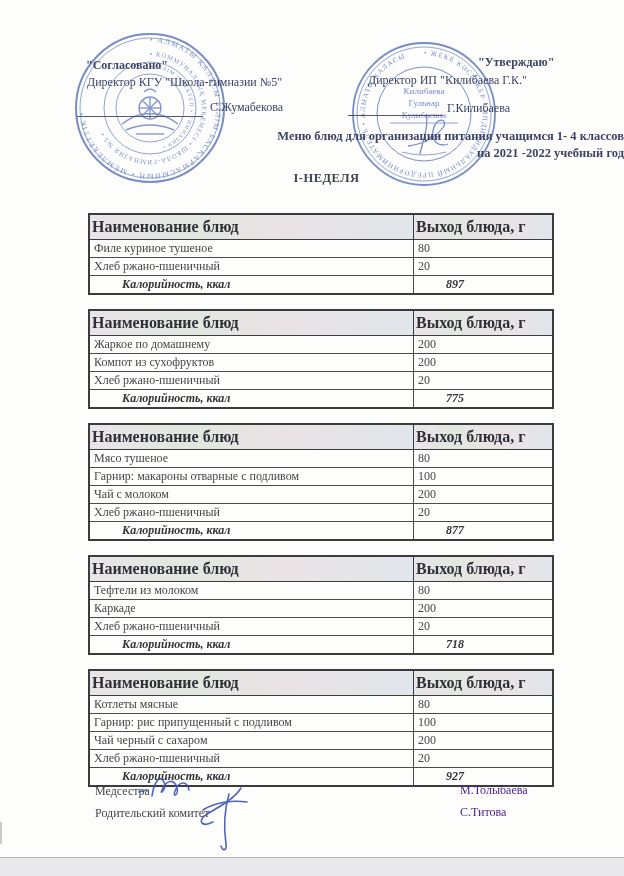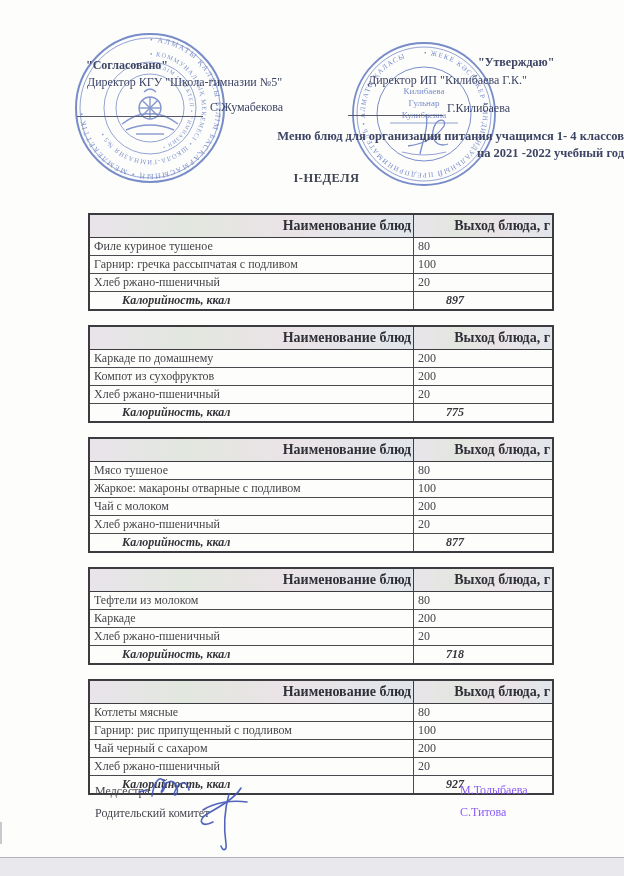--- a/index.html
+++ b/index.html
@@ -27,37 +27,37 @@
 
   .tables-area{left:88px;top:213px;width:466px;z-index:3;}
   table.menu-table{
     width:466px;border-collapse:collapse;table-layout:fixed;
     margin-bottom:14px;
     font-size:12px;color:#46464a;
     border:2px solid #3c3c40;
     background:#fdfdfc;
   }
   table.menu-table th{
-    font-weight:bold;text-align:right;color:#2f3038;
+    font-weight:bold;text-align:left;color:#2f3038;
     background:linear-gradient(90deg,#e9e4ea 0%,#e2e7df 30%,#eae3e6 60%,#e1e6ea 100%);
     border:1px solid #3c3c40;
-    padding:3px 2px;font-size:14px;
+    padding:3px 2px;font-size:16px;
   }
   table.menu-table td{
     border:1px solid #4a4a4e;
     padding:1px 4px;height:15px;
     overflow:hidden;white-space:nowrap;
   }
   td.col-dish{text-align:left;}
   td.col-out{text-align:left;}
   .col-out{width:134px;}
   tr.total-row td{font-weight:bold;font-style:italic;color:#333338;padding-left:32px;}
 
   .footer-label{font-size:12px;color:#46474f;z-index:3;}
-  .footer-name{font-size:12px;color:#8b5cf6;z-index:3;}
+  .footer-name{font-size:12px;color:#4c1d95;z-index:3;}
 
   .scan-bottom{left:0;right:0;top:857px;height:19px;background:#e9e9ed;border-top:1px solid #b3b3ba;z-index:6;}
   .edge-mark{left:0;top:822px;width:2px;height:22px;background:#c9c9cd;z-index:6;}
 
   svg text{font-family:"Liberation Serif","DejaVu Serif",serif;}
 </style>
 </head>
 <body>
 
 <svg class="abs stamp" style="left:66px;top:24px;" width="168" height="168" viewBox="-84 -84 168 168">
@@ -135,43 +135,39 @@
           <th class="col-dish">Наименование блюд</th>
           <th class="col-out">Выход блюда, г</th>
         </tr>
       </thead>
       <tbody>
         <tr>
           <td class="col-dish">Филе куриное тушеное</td>
           <td class="col-out">80</td>
         </tr>
         <tr>
-          <td class="col-dish">Гарнир: гречка рассыпчатая  с подливом</td>
-          <td class="col-out">100</td>
-        </tr>
-        <tr>
           <td class="col-dish">Хлеб ржано-пшеничный</td>
           <td class="col-out">20</td>
         </tr>
         <tr class="total-row">
           <td class="col-dish">Калорийность, ккал</td>
           <td class="col-out">897</td>
         </tr>
       </tbody>
     </table>
     <table class="menu-table">
       <thead>
         <tr>
           <th class="col-dish">Наименование блюд</th>
           <th class="col-out">Выход блюда, г</th>
         </tr>
       </thead>
       <tbody>
         <tr>
-          <td class="col-dish">Каркаде по домашнему</td>
+          <td class="col-dish">Жаркое по домашнему</td>
           <td class="col-out">200</td>
         </tr>
         <tr>
           <td class="col-dish">Компот из сухофруктов</td>
           <td class="col-out">200</td>
         </tr>
         <tr>
           <td class="col-dish">Хлеб ржано-пшеничный</td>
           <td class="col-out">20</td>
         </tr>
@@ -187,21 +183,21 @@
           <th class="col-dish">Наименование блюд</th>
           <th class="col-out">Выход блюда, г</th>
         </tr>
       </thead>
       <tbody>
         <tr>
           <td class="col-dish">Мясо тушеное</td>
           <td class="col-out">80</td>
         </tr>
         <tr>
-          <td class="col-dish">Жаркое: макароны отварные с подливом</td>
+          <td class="col-dish">Гарнир: макароны отварные с подливом</td>
           <td class="col-out">100</td>
         </tr>
         <tr>
           <td class="col-dish">Чай с молоком</td>
           <td class="col-out">200</td>
         </tr>
         <tr>
           <td class="col-dish">Хлеб ржано-пшеничный</td>
           <td class="col-out">20</td>
         </tr>

